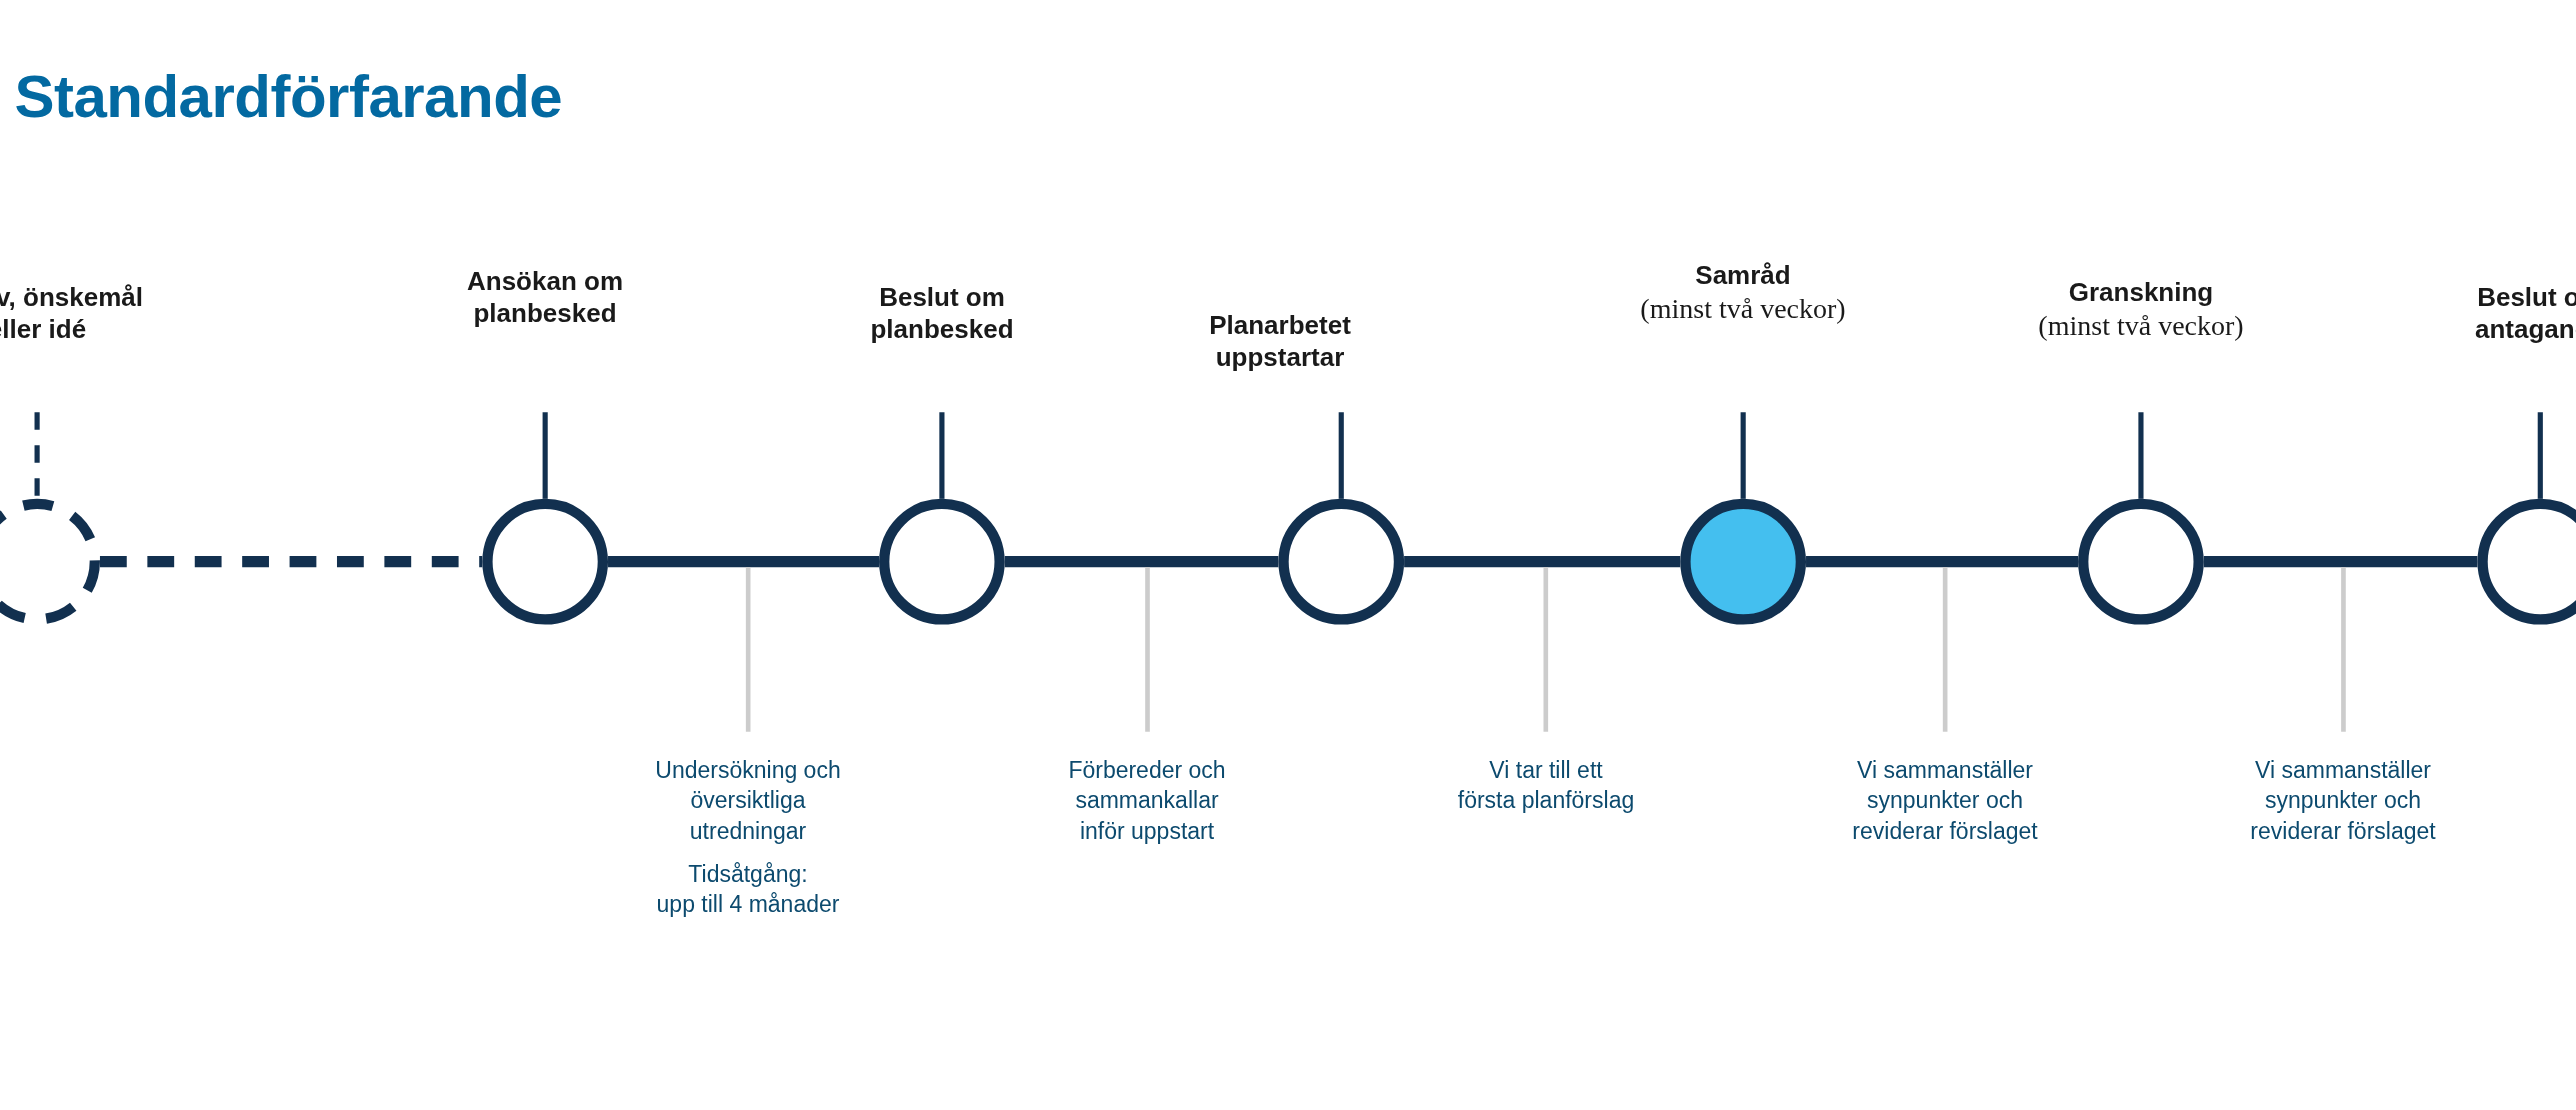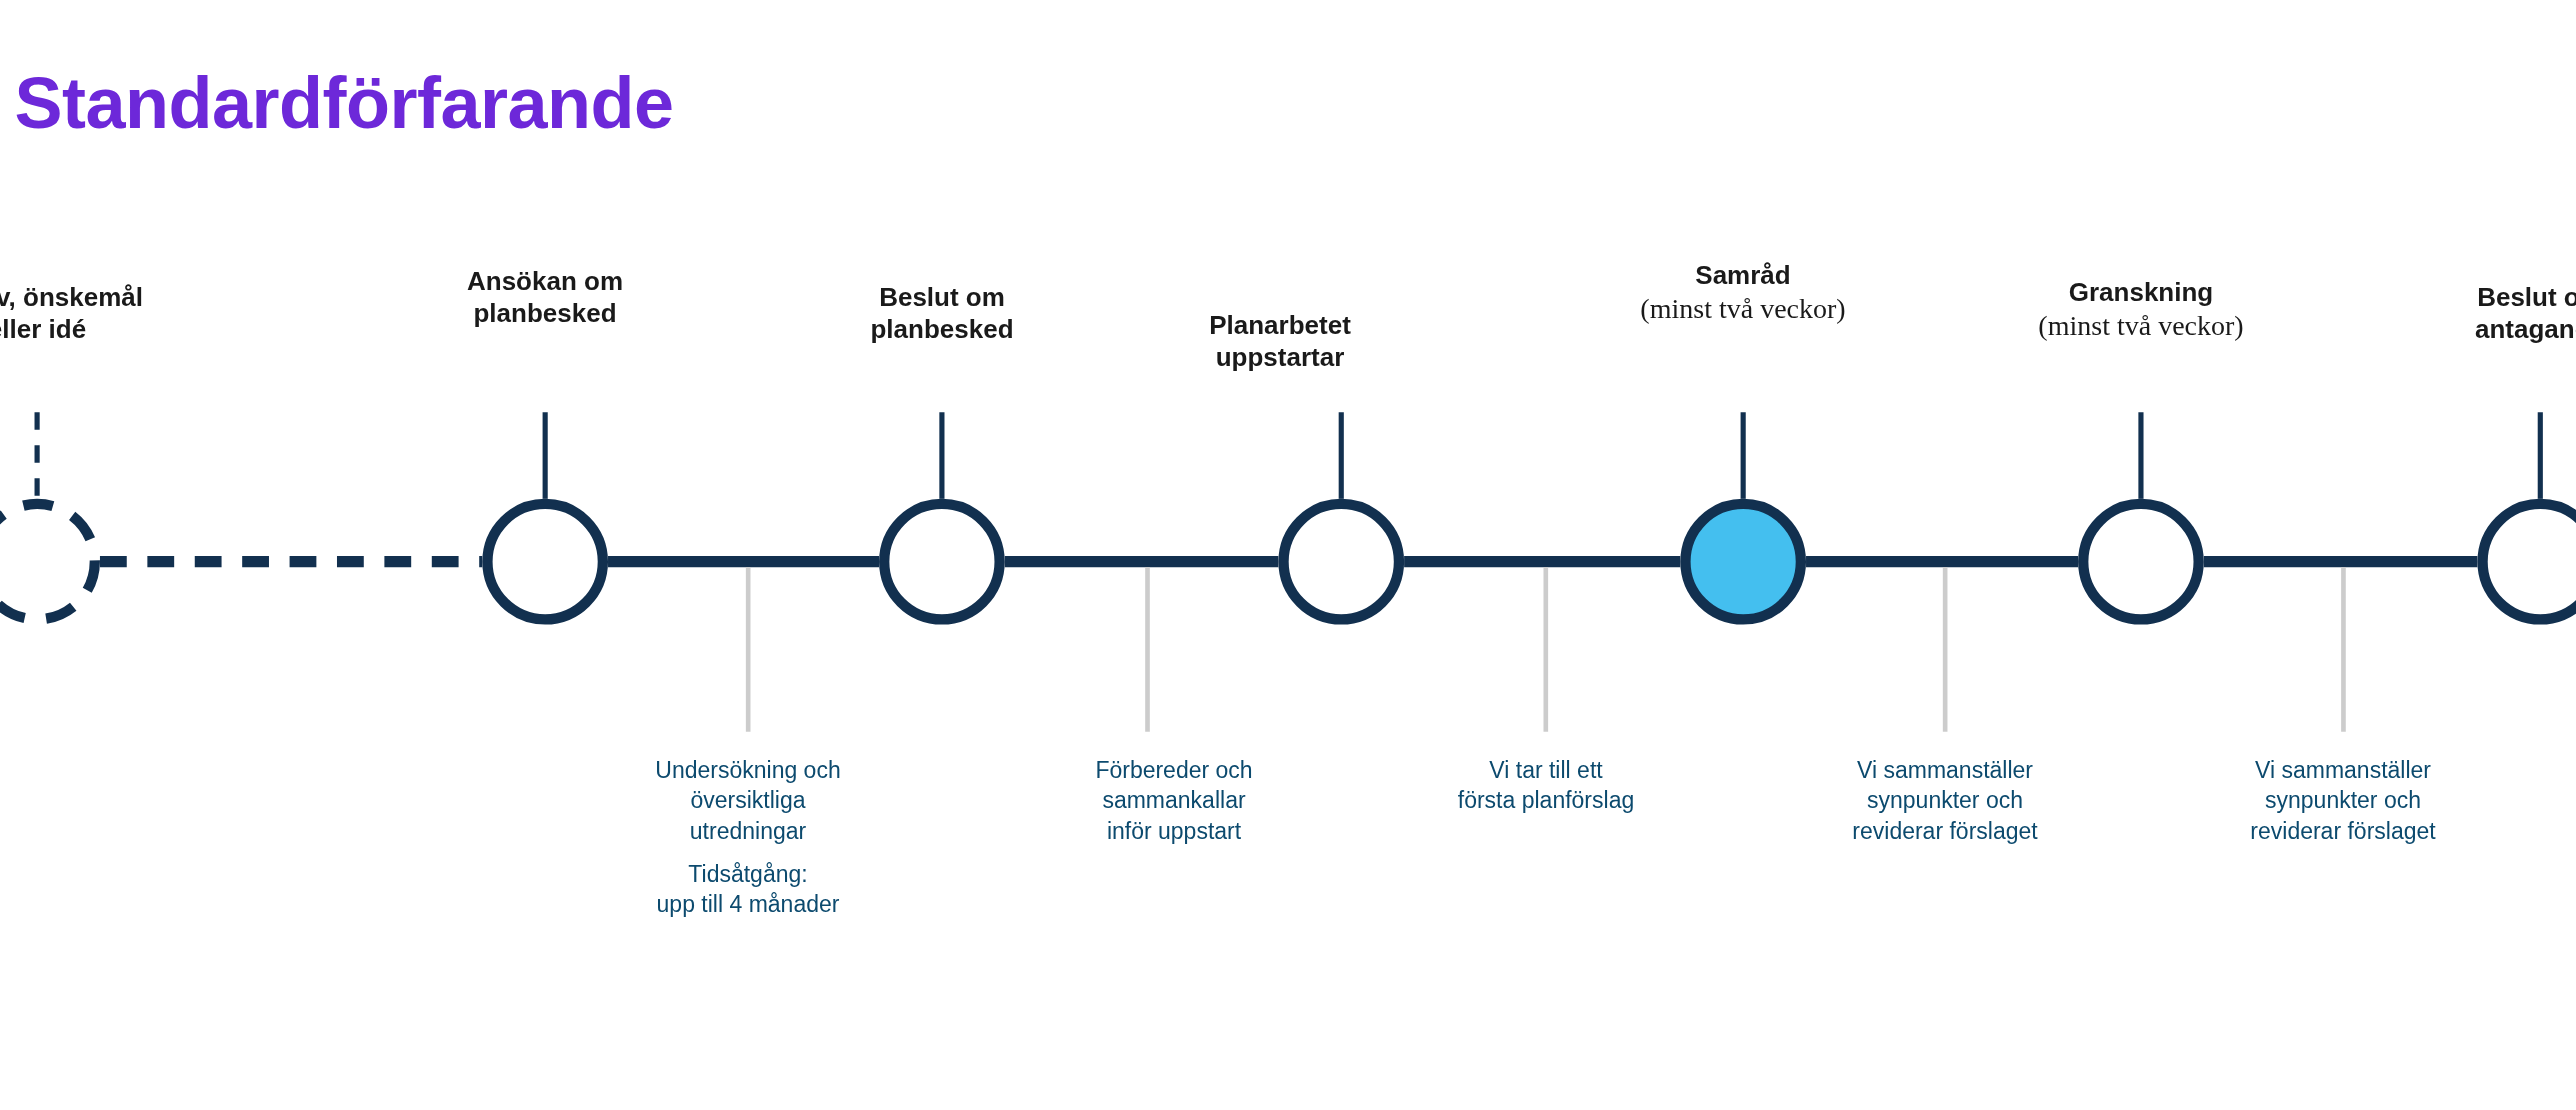--- a/index.html
+++ b/index.html
@@ -15,23 +15,23 @@
     overflow: hidden;
   }
   #diagram-root {
     position: absolute;
     inset: 0;
   }
   #page-title {
     position: absolute;
     left: 14.4px;
     top: 67px;
-    font-size: 72px;
+    font-size: 60px;
     font-weight: bold;
-    color: #6d28d9;
+    color: #0369a1;
     letter-spacing: -0.5px;
     white-space: nowrap;
     line-height: 1;
     text-align: center;
   }
   .timeline-svg {
     position: absolute;
     left: 0;
     top: 0;
     width: 3526px;
@@ -115,20 +115,20 @@
       <div class="node-label" style="left: 37px; top: 282px;"><span>Behov, önskemål</span><br><span>eller idé</span></div>
       <div class="node-label" style="left: 545px; top: 266px;"><span>Ansökan om</span><br><span>planbesked</span></div>
       <div class="node-label" style="left: 942px; top: 282px;"><span>Beslut om</span><br><span>planbesked</span></div>
       <div class="node-label" style="left: 1280px; top: 282px; margin-top: 28px;"><span>Planarbetet</span><br><span>uppstartar</span></div>
       <div class="node-label" style="left: 1743px; top: 260px;"><span>Samråd</span><span class="sub">(minst två veckor)</span></div>
       <div class="node-label" style="left: 2141px; top: 277px;"><span>Granskning</span><span class="sub">(minst två veckor)</span></div>
       <div class="node-label" style="left: 2540px; top: 282px;"><span>Beslut om</span><br><span>antagande</span></div>
     </div>
   <div id="desc-layer">
       <div class="desc-block" style="left: 748px; top: 755px;"><span>Undersökning och</span><br><span>översiktliga</span><br><span>utredningar</span><span class="duration"><span>Tidsåtgång:</span><br><span>upp till 4 månader</span></span></div>
-      <div class="desc-block" style="left: 1147px; top: 755px; margin-left: 27px;"><span>Förbereder och</span><br><span>sammankallar</span><br><span>inför uppstart</span></div>
+      <div class="desc-block" style="left: 1147px; top: 755px;"><span>Förbereder och</span><br><span>sammankallar</span><br><span>inför uppstart</span></div>
       <div class="desc-block" style="left: 1546px; top: 755px;"><span>Vi tar till ett</span><br><span>första planförslag</span></div>
       <div class="desc-block" style="left: 1945px; top: 755px;"><span>Vi sammanställer</span><br><span>synpunkter och</span><br><span>reviderar förslaget</span></div>
       <div class="desc-block" style="left: 2343px; top: 755px;"><span>Vi sammanställer</span><br><span>synpunkter och</span><br><span>reviderar förslaget</span></div>
     </div>
 
 </div>
 
 
 </body></html>

